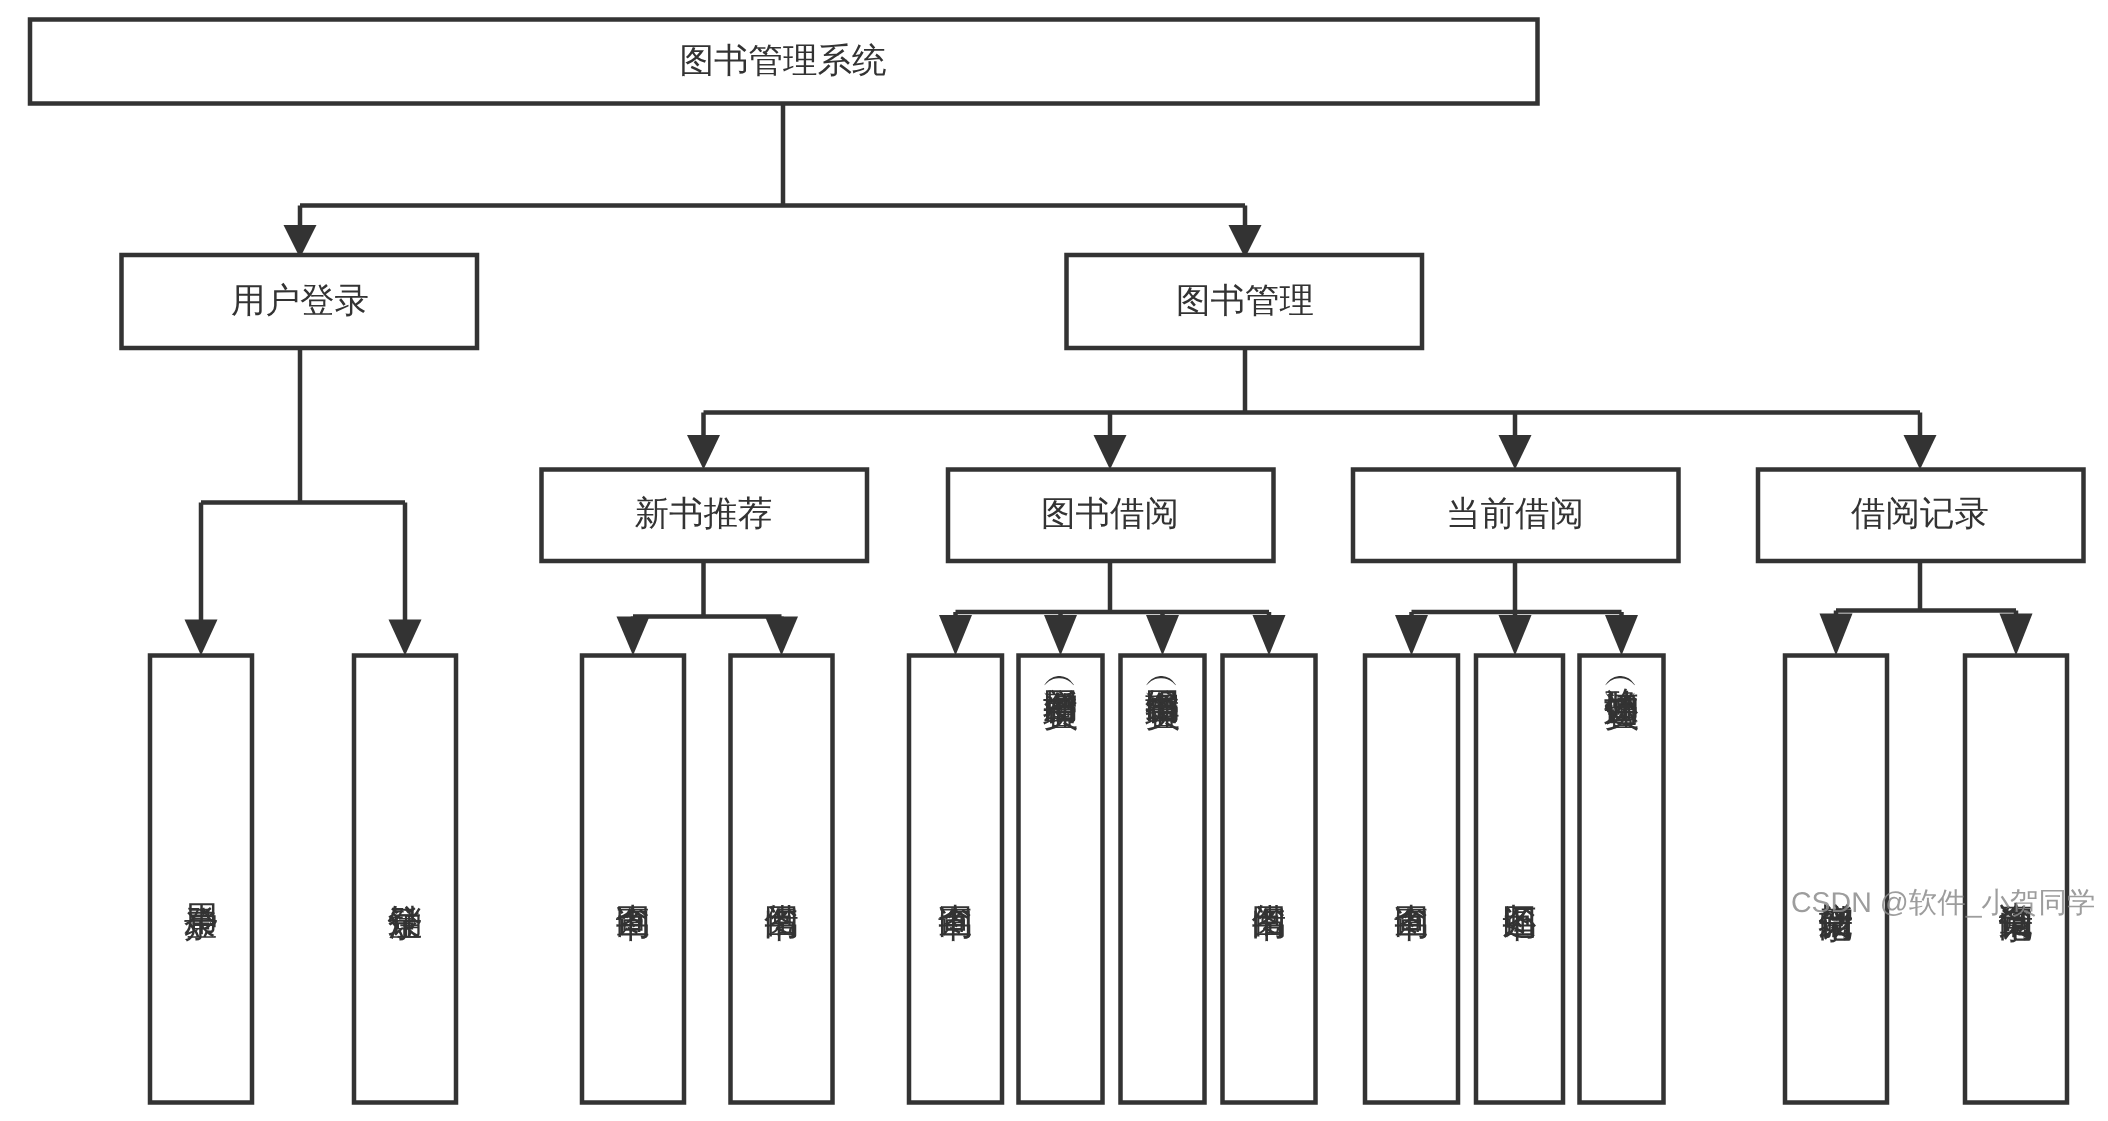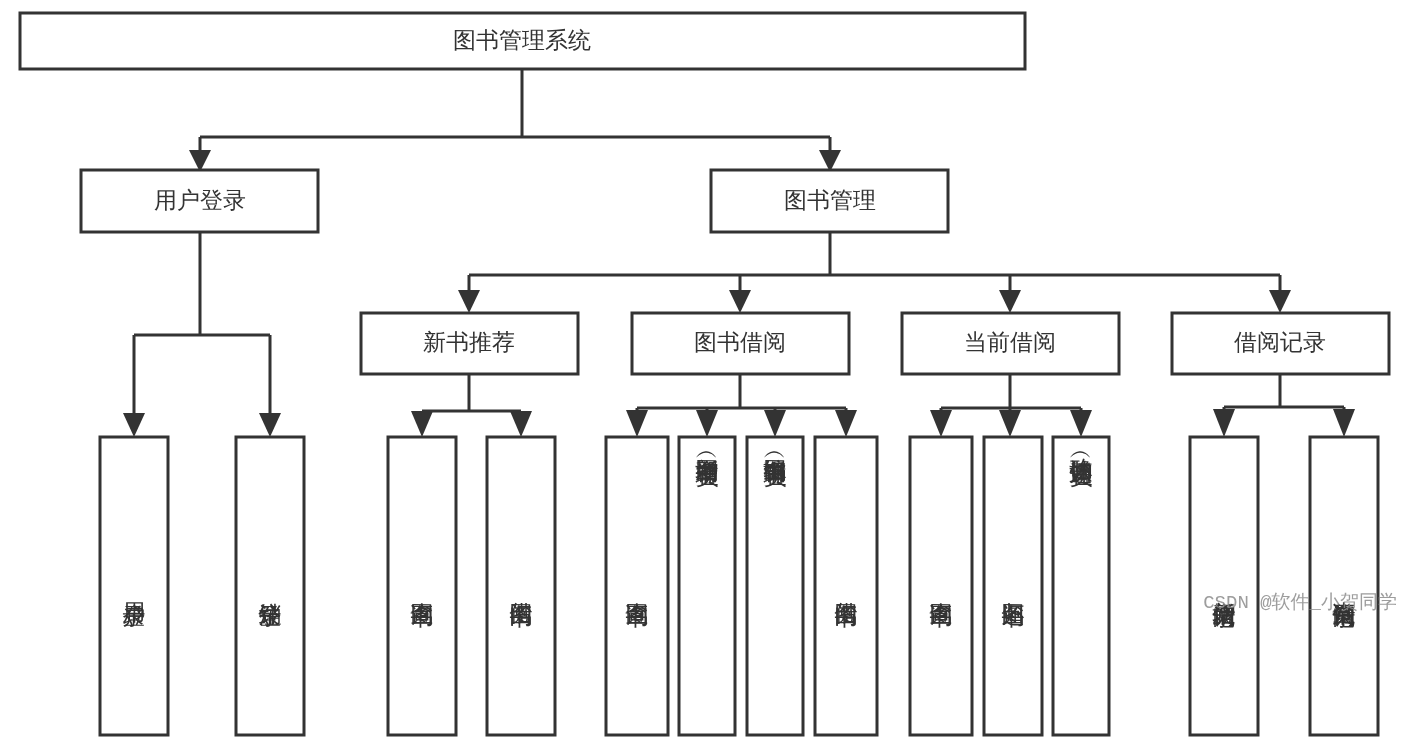--- a/index.html
+++ b/index.html
@@ -62,21 +62,21 @@
     font-size: 23px;
     line-height: 1.18;
     color: #333333;
     letter-spacing: 1px;
     white-space: nowrap;
   }
   .watermark {
     position: absolute;
     right: 8px;
     bottom: 6px;
-    font-family: Liberation Mono, monospace;
+    font-family: Liberation Sans, sans-serif;
     font-size: 19px;
     color: #8c8c8c;
     opacity: 0.85;
     white-space: nowrap;
     text-align: center;
   }
 </style>
 </head>
 <body>
 

